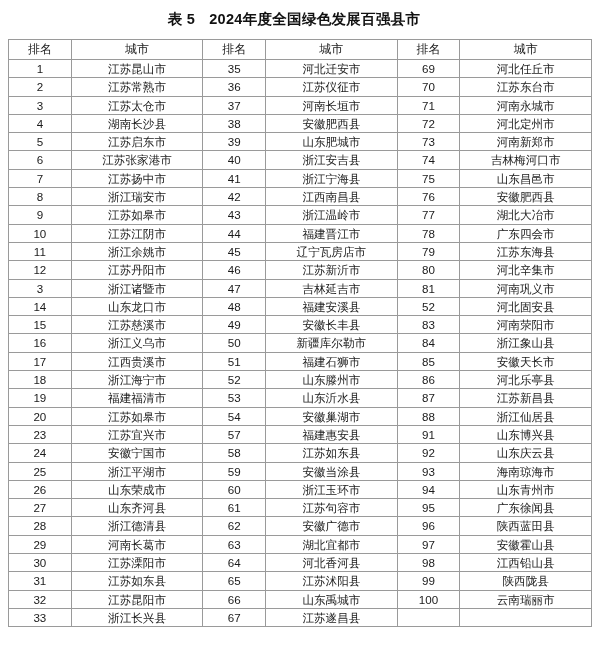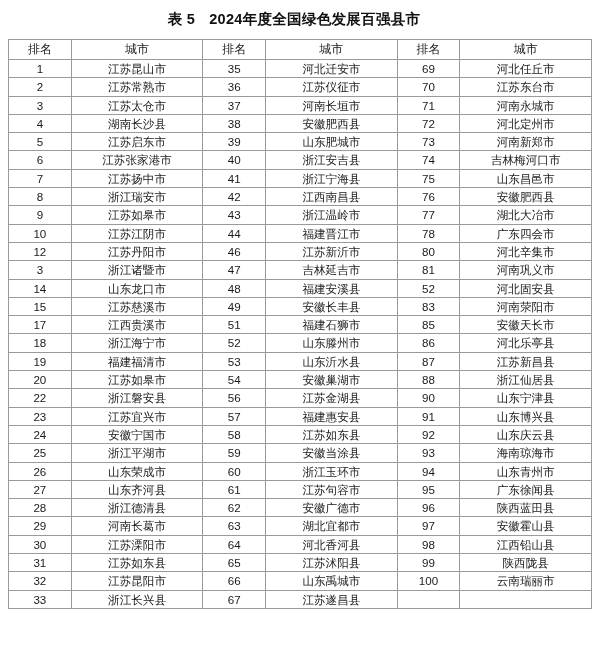--- a/index.html
+++ b/index.html
@@ -164,20 +164,28 @@
         </tr>
         <tr>
           <td>10</td>
           <td>江苏江阴市</td>
           <td>44</td>
           <td>福建晋江市</td>
           <td>78</td>
           <td>广东四会市</td>
         </tr>
         <tr>
+          <td>11</td>
+          <td>浙江余姚市</td>
+          <td>45</td>
+          <td>辽宁瓦房店市</td>
+          <td>79</td>
+          <td>江苏东海县</td>
+        </tr>
+        <tr>
           <td>12</td>
           <td>江苏丹阳市</td>
           <td>46</td>
           <td>江苏新沂市</td>
           <td>80</td>
           <td>河北辛集市</td>
         </tr>
         <tr>
           <td>3</td>
           <td>浙江诸暨市</td>
@@ -196,20 +204,28 @@
         </tr>
         <tr>
           <td>15</td>
           <td>江苏慈溪市</td>
           <td>49</td>
           <td>安徽长丰县</td>
           <td>83</td>
           <td>河南荥阳市</td>
         </tr>
         <tr>
+          <td>16</td>
+          <td>浙江义乌市</td>
+          <td>50</td>
+          <td>新疆库尔勒市</td>
+          <td>84</td>
+          <td>浙江象山县</td>
+        </tr>
+        <tr>
           <td>17</td>
           <td>江西贵溪市</td>
           <td>51</td>
           <td>福建石狮市</td>
           <td>85</td>
           <td>安徽天长市</td>
         </tr>
         <tr>
           <td>18</td>
           <td>浙江海宁市</td>
@@ -228,28 +244,20 @@
         </tr>
         <tr>
           <td>20</td>
           <td>江苏如皋市</td>
           <td>54</td>
           <td>安徽巢湖市</td>
           <td>88</td>
           <td>浙江仙居县</td>
         </tr>
         <tr>
-          <td>22</td>
-          <td>浙江磐安县</td>
-          <td>56</td>
-          <td>江苏金湖县</td>
-          <td>90</td>
-          <td>山东宁津县</td>
-        </tr>
-        <tr>
           <td>23</td>
           <td>江苏宜兴市</td>
           <td>57</td>
           <td>福建惠安县</td>
           <td>91</td>
           <td>山东博兴县</td>
         </tr>
         <tr>
           <td>24</td>
           <td>安徽宁国市</td>

